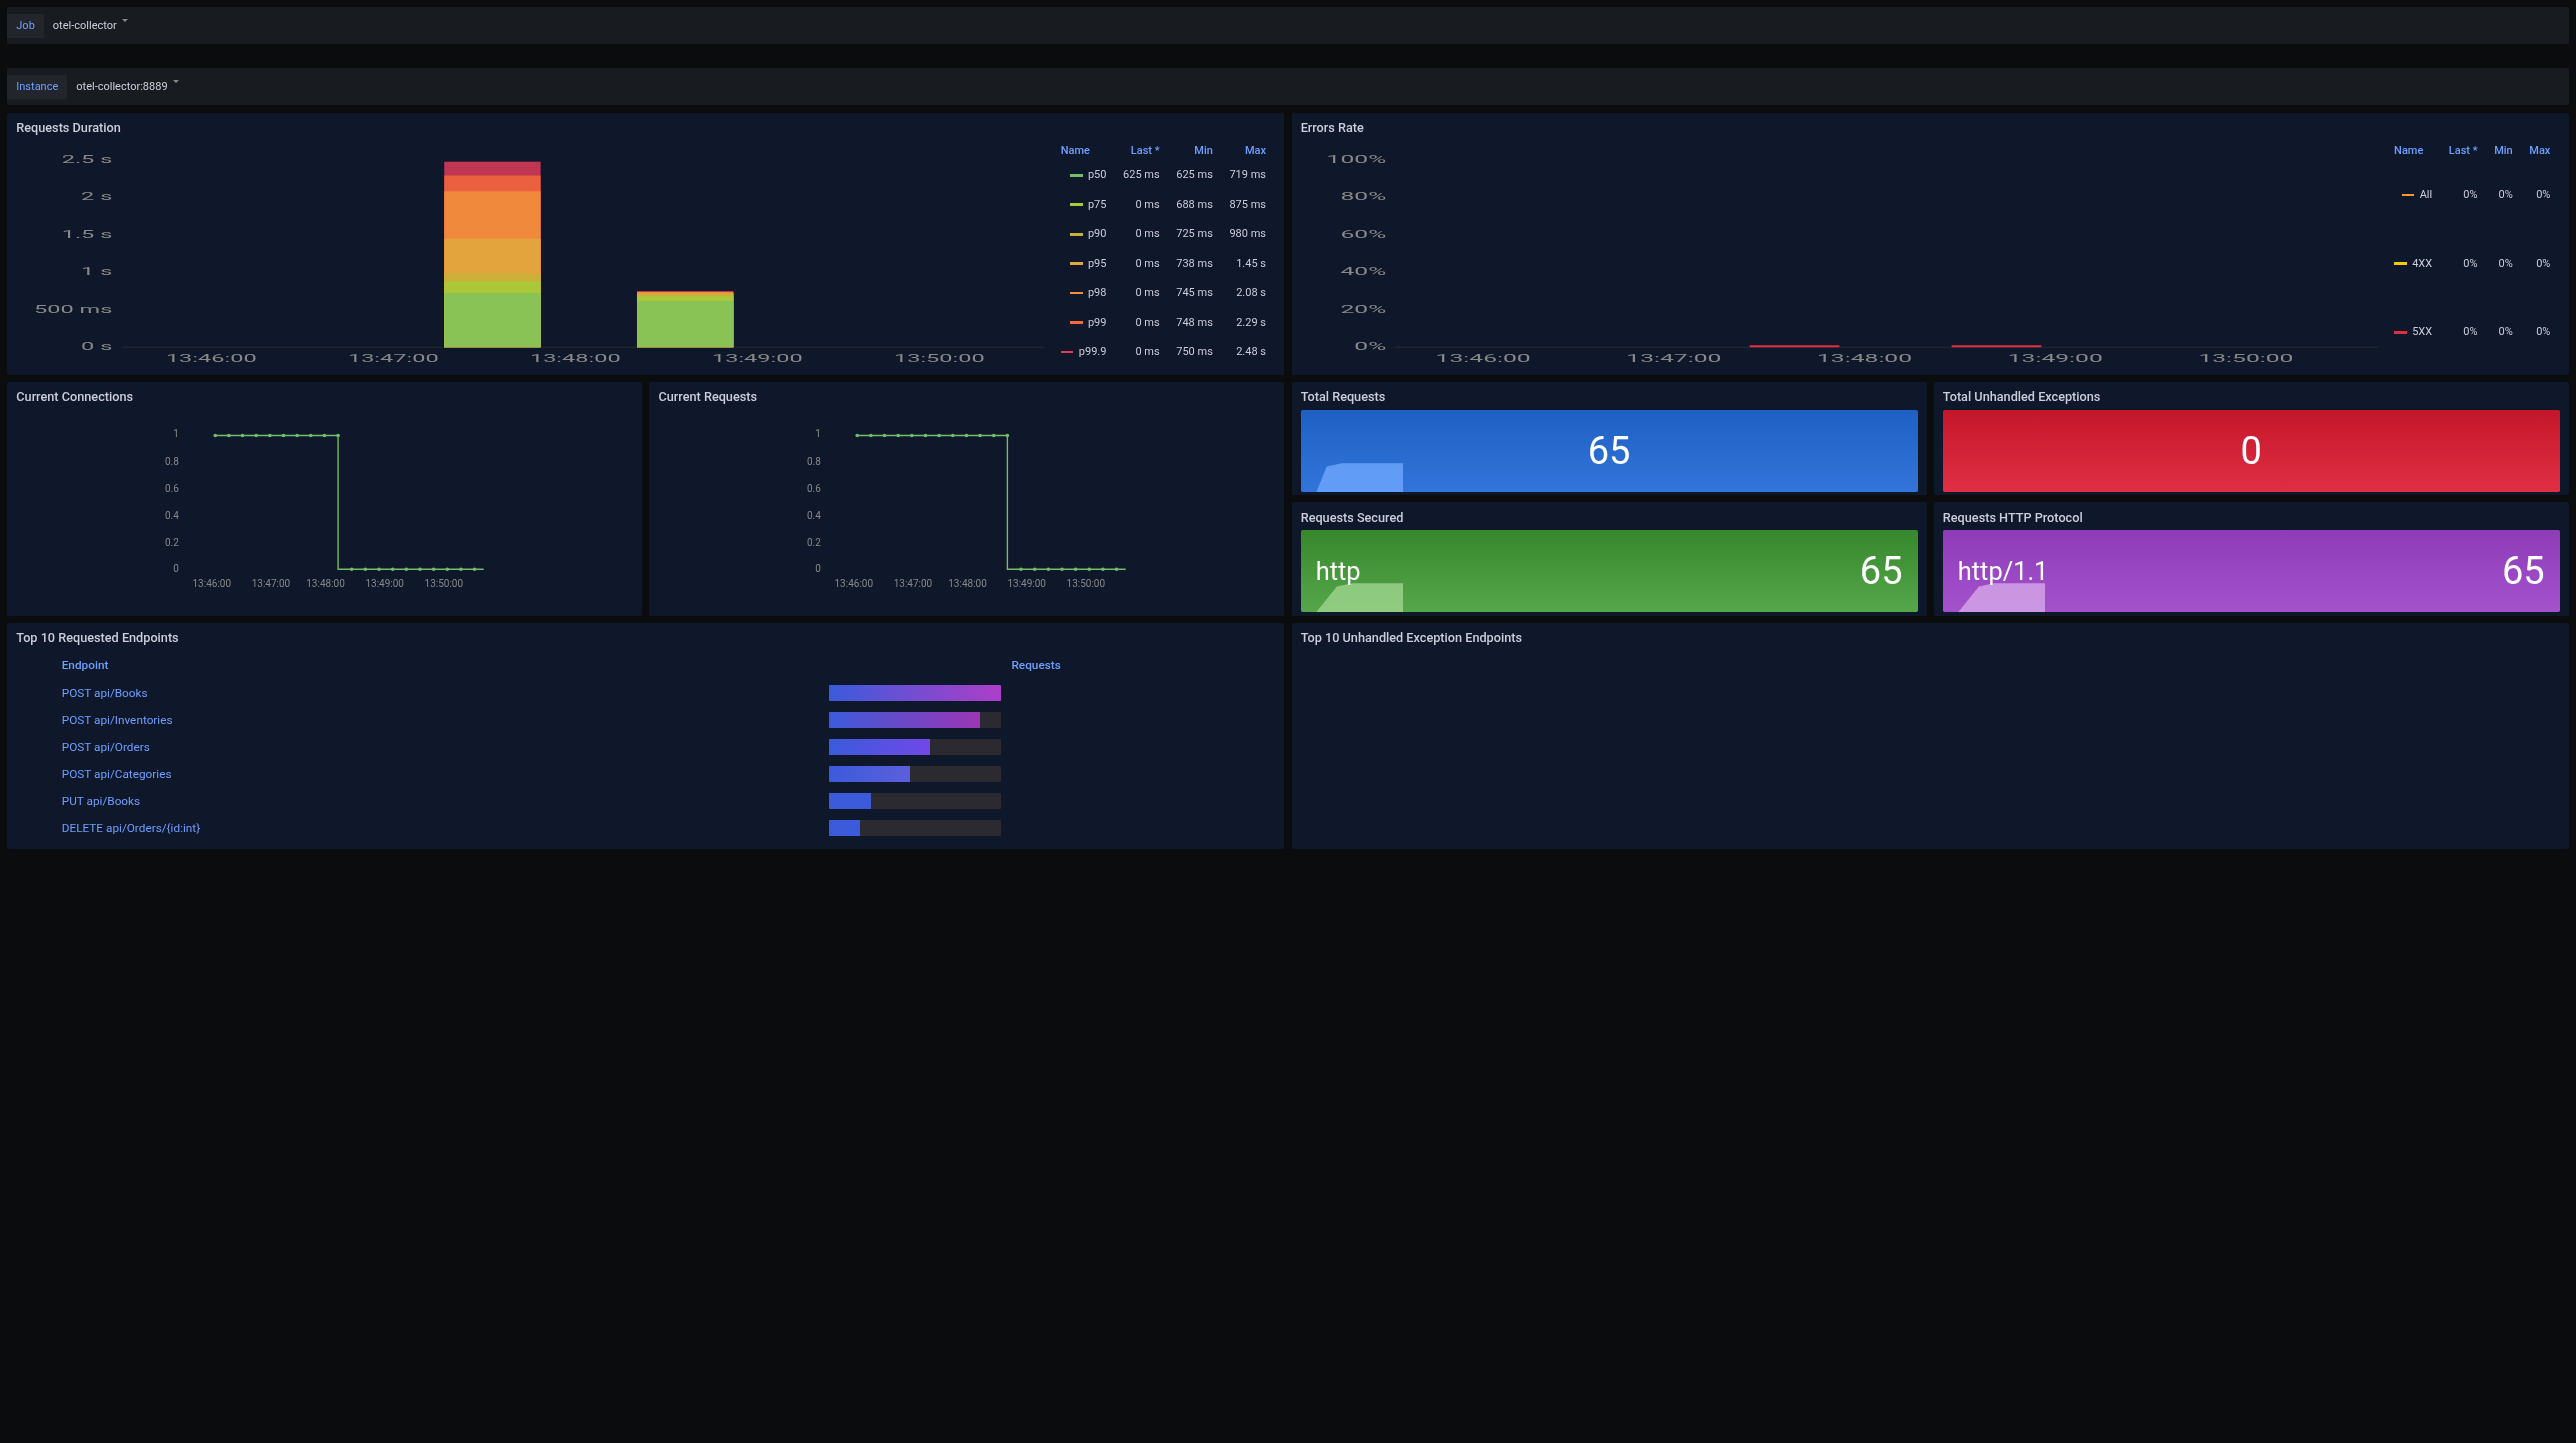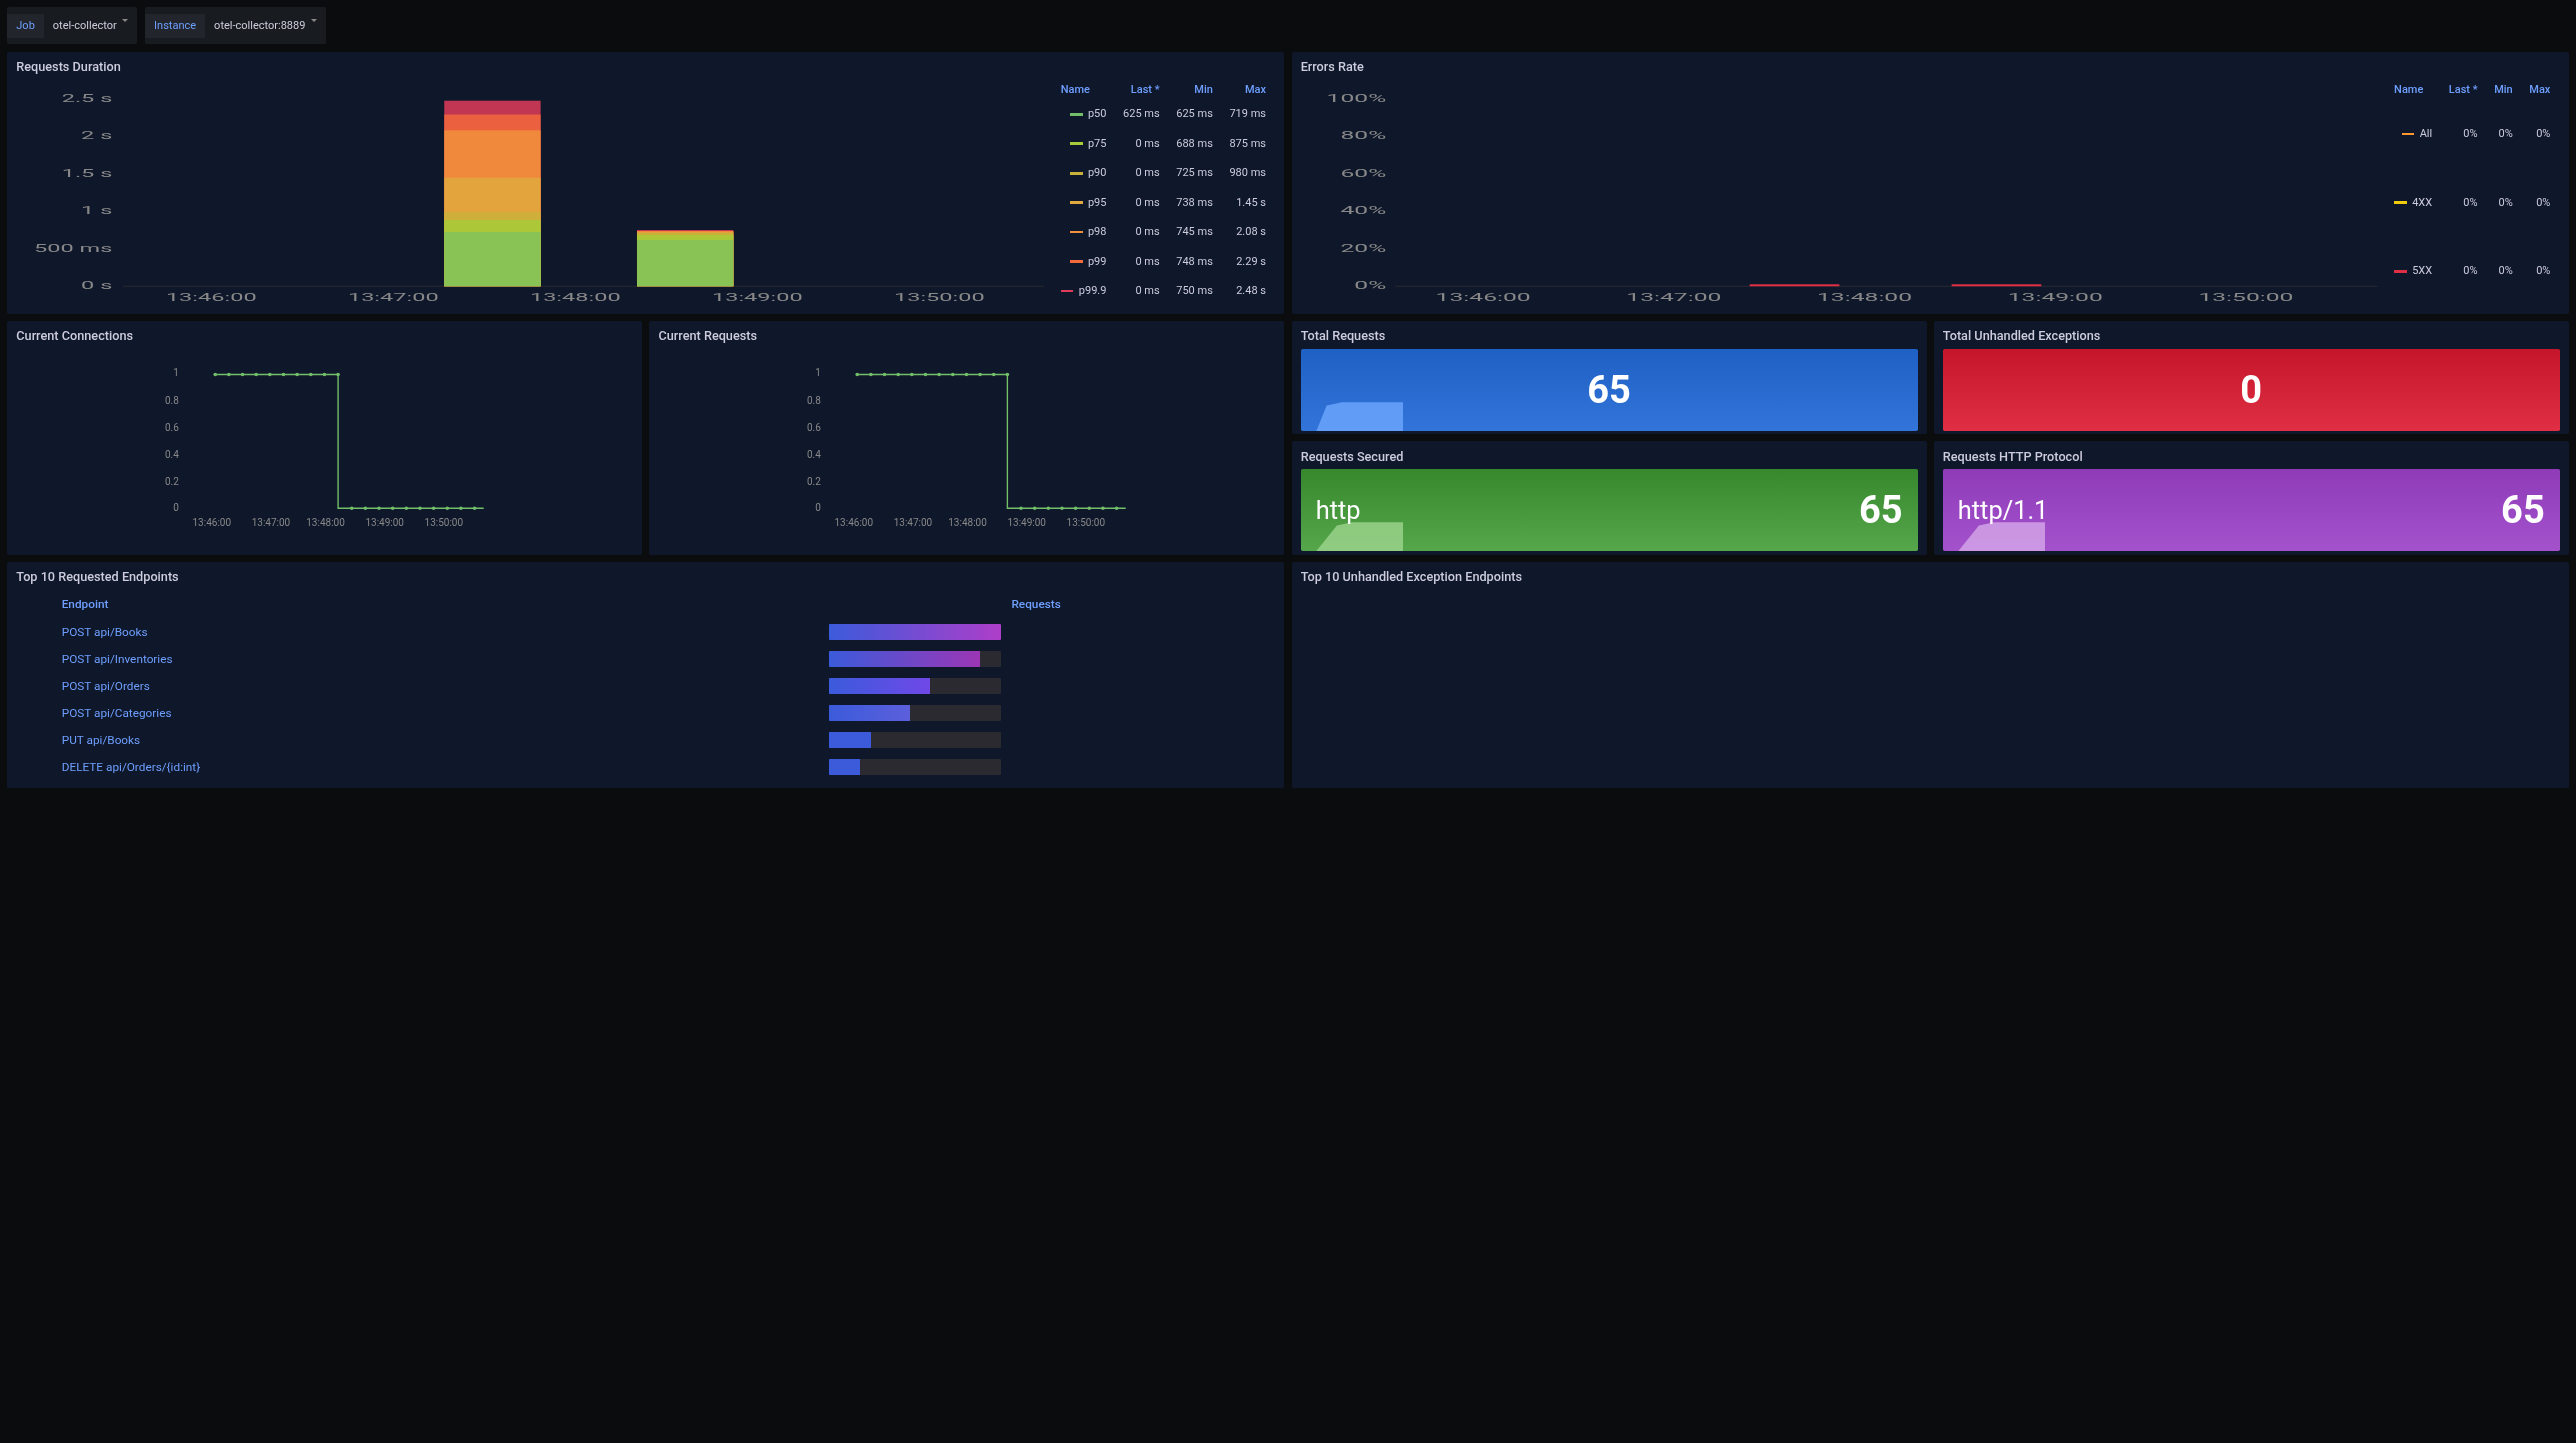--- a/index.html
+++ b/index.html
@@ -3,21 +3,21 @@
 <meta charset="utf-8">
 <style>
 * { box-sizing: border-box; margin: 0; padding: 0; }
 body {
   background: #0b0c0e;
   color: #ccccdc;
   font-family: -apple-system, BlinkMacSystemFont, "Segoe UI", Roboto, sans-serif;
   font-size: 11px;
   padding: 7.3px;
 }
-.toolbar { display: flex; gap: 8px; margin-bottom: 7.3px; }
+.toolbar { display: flex; gap: 24px; margin-bottom: 7.3px; flex-direction: column; }
 .var-group { display: flex; align-items: center; background: #181b1f; border-radius: 1.8px; overflow: hidden; }
 .var-label { background: #22252b; color: #6e9fff; padding: 5.4px 9px; font-size: 11px; }
 .var-value { padding: 12px 9px; color: #ccccdc; display: flex; align-items: flex-start; gap: 5.4px; cursor: pointer; }
 .chev { width: 0; height: 0; border-left: 3.6px solid transparent; border-right: 3.6px solid transparent; border-top: 3.6px solid #888; }
 
 .grid { display: grid; grid-template-columns: 1fr 1fr; gap: 7.3px; }
 .panel { background: #0f172a; border-radius: 1.8px; padding: 7.3px 9px; position: relative; }
 .panel-title { color: #ccccdc; font-size: 12.7px; font-weight: 500; margin-bottom: 5.4px; }
 
 .row2 { display: grid; grid-template-columns: 1fr 1fr; gap: 7.3px; }
@@ -27,21 +27,21 @@
 .chart-area { flex: 1; position: relative; }
 .legend-table { font-size: 11px; margin-left: 7.3px; }
 .legend-table th { color: #6e9fff; font-weight: 500; text-align: right; padding: 1.8px 7.3px; cursor: pointer; }
 .legend-table th:first-child { text-align: left; }
 .legend-table td { text-align: right; padding: 1.8px 7.3px; color: #ccccdc; }
 .legend-table td:first-child { text-align: right; }
 .legend-swatch { display: inline-block; width: 12.7px; height: 2.7px; margin-right: 5.4px; vertical-align: middle; }
 
 .stat-panel-inner { height: 82px; border-radius: 1.8px; position: relative; overflow: hidden; display: flex; align-items: center; justify-content: center; }
 .stat-split { justify-content: space-between; padding: 0 15px; }
-.stat-big { font-size: 38px; font-weight: 700; color: #fff; z-index: 2; }
+.stat-big { font-size: 38px; font-weight: 400; color: #fff; z-index: 2; }
 .stat-label { font-size: 25.4px; color: #fff; z-index: 2; }
 .spark { position: absolute; bottom: 0; left: 0; right: 0; height: 50%; }
 
 .table-panel table { width: 100%; border-collapse: collapse; margin-left: 40px; }
 .table-panel th { text-align: left; color: #6e9fff; font-weight: 500; padding: 7.3px 5.4px; font-size: 11.8px; cursor: pointer; }
 .table-panel th:last-child { text-align: left; }
 .table-panel td { padding: 5.4px; font-size: 11.8px; }
 .table-panel td.link { color: #6e9fff; cursor: pointer; }
 .table-panel td.num { text-align: right; }
 .bar-cell { width: 182px; }

